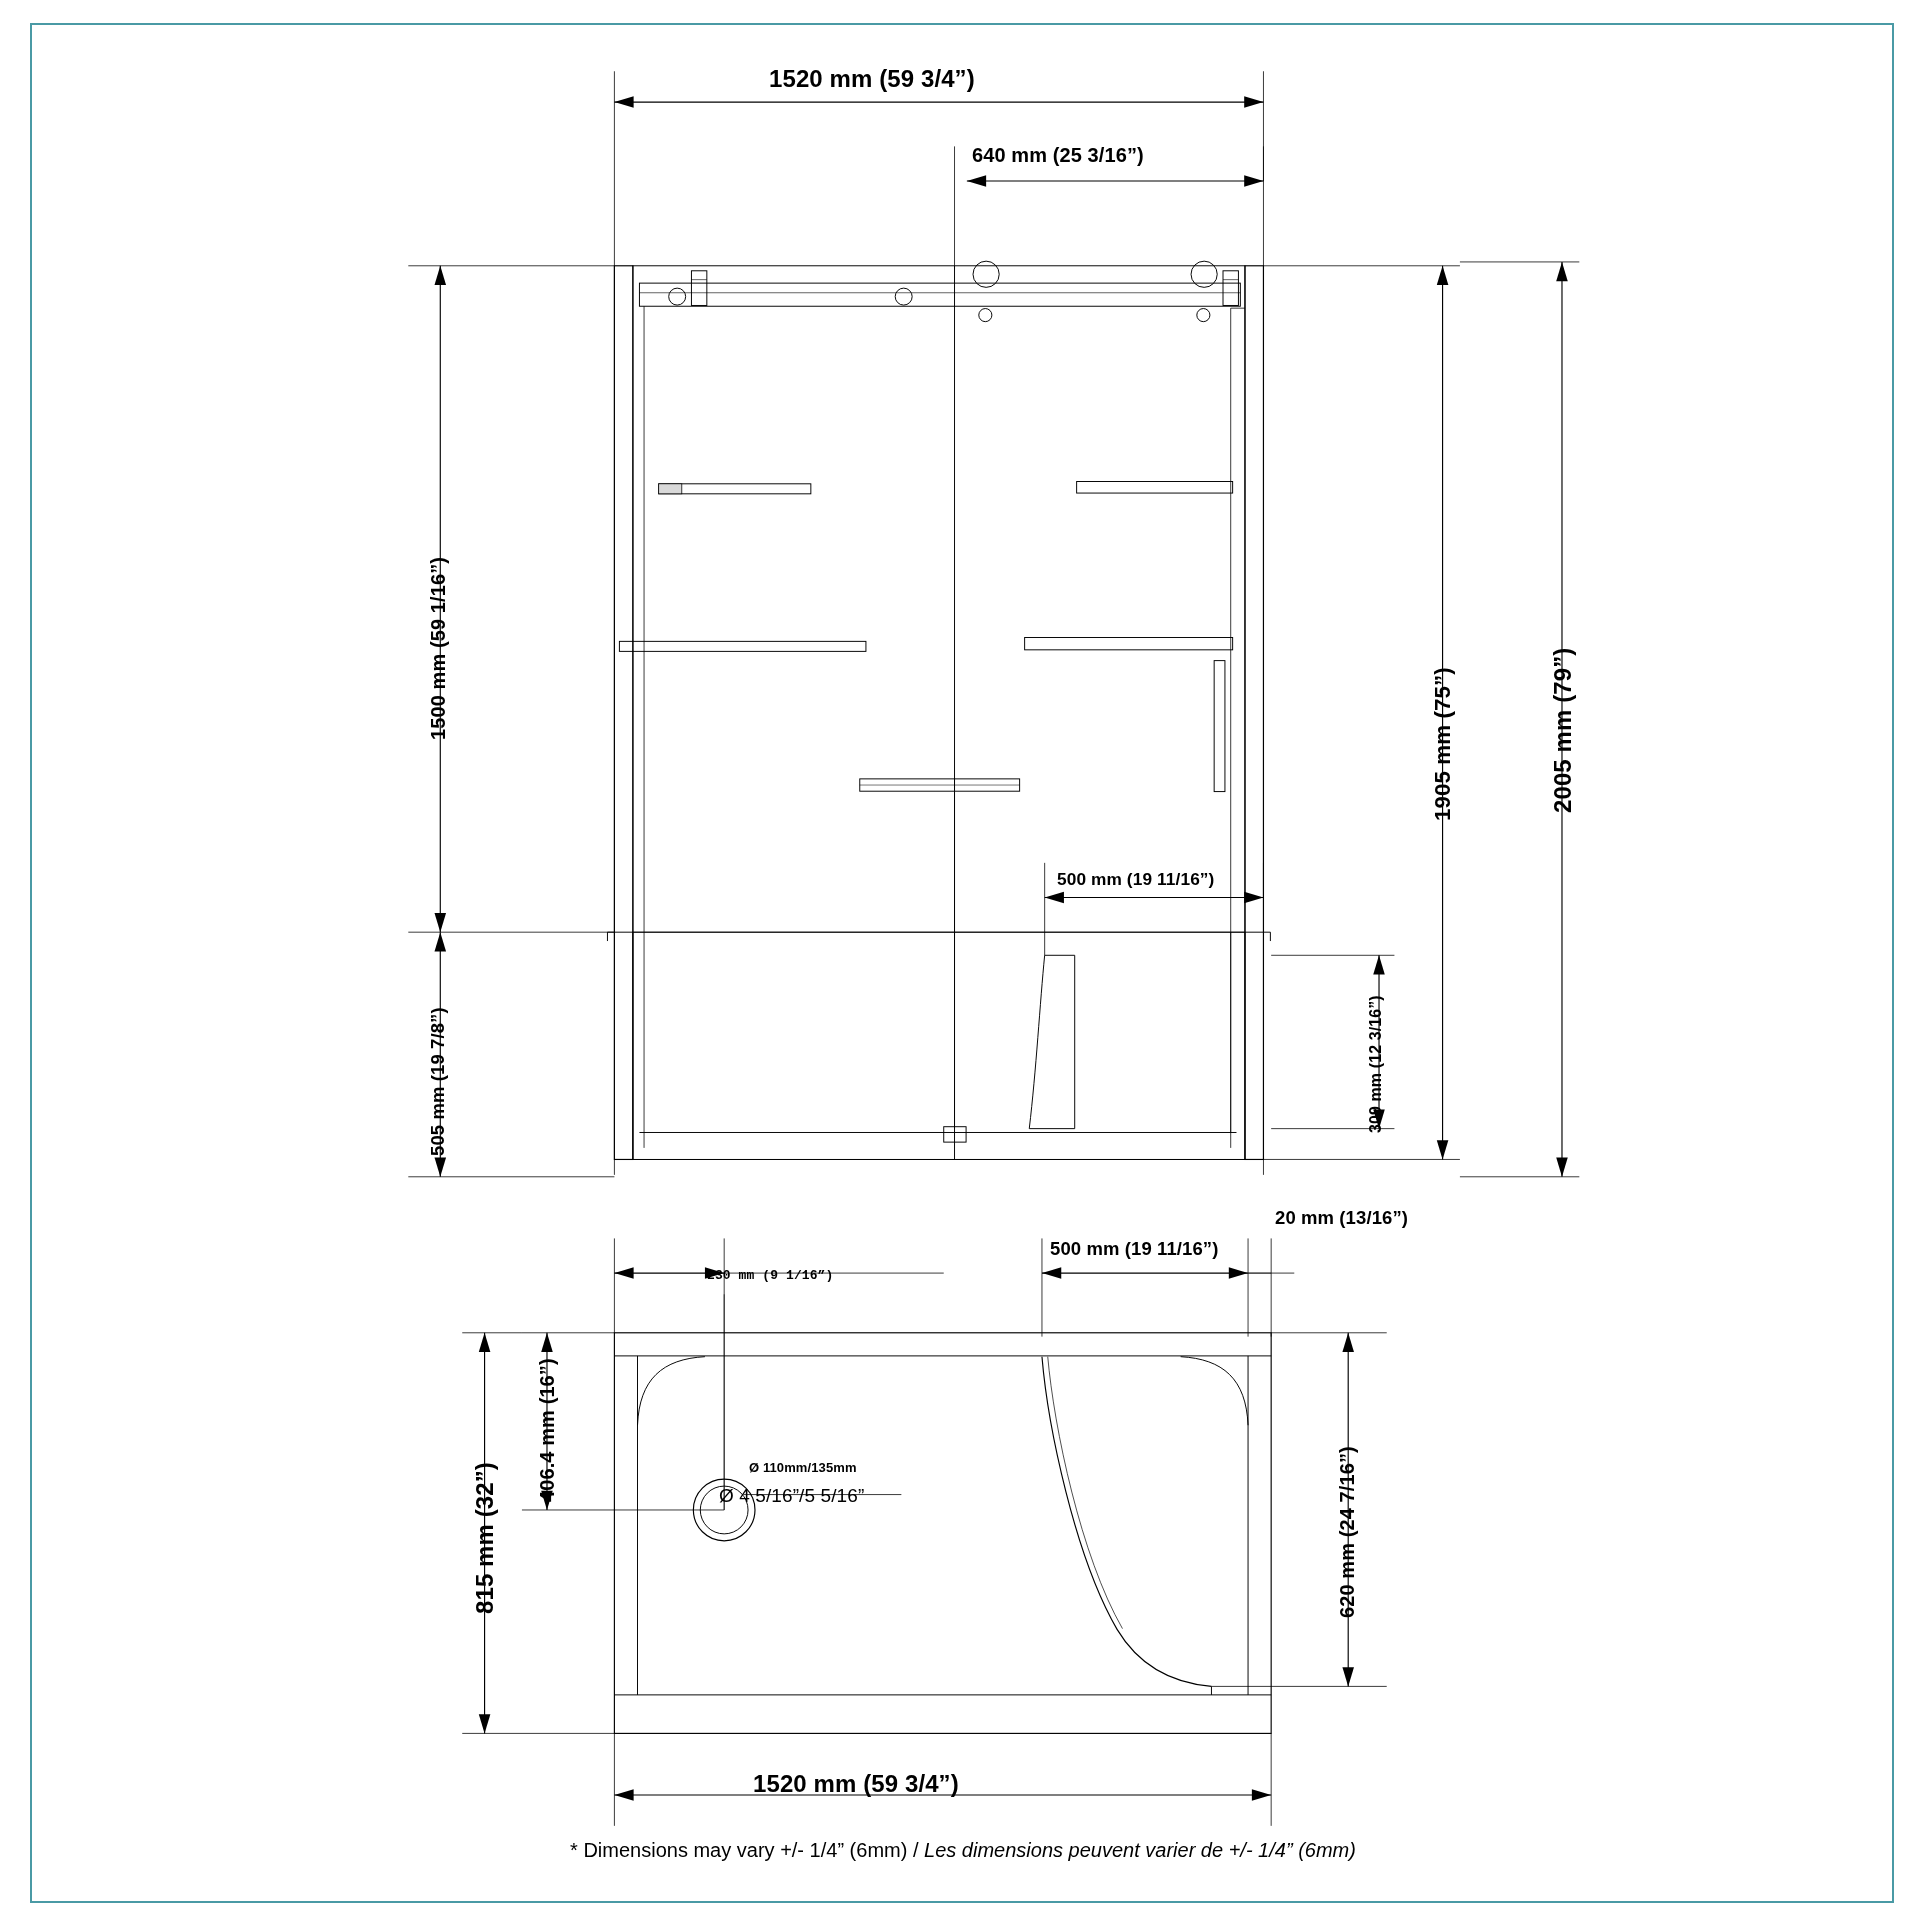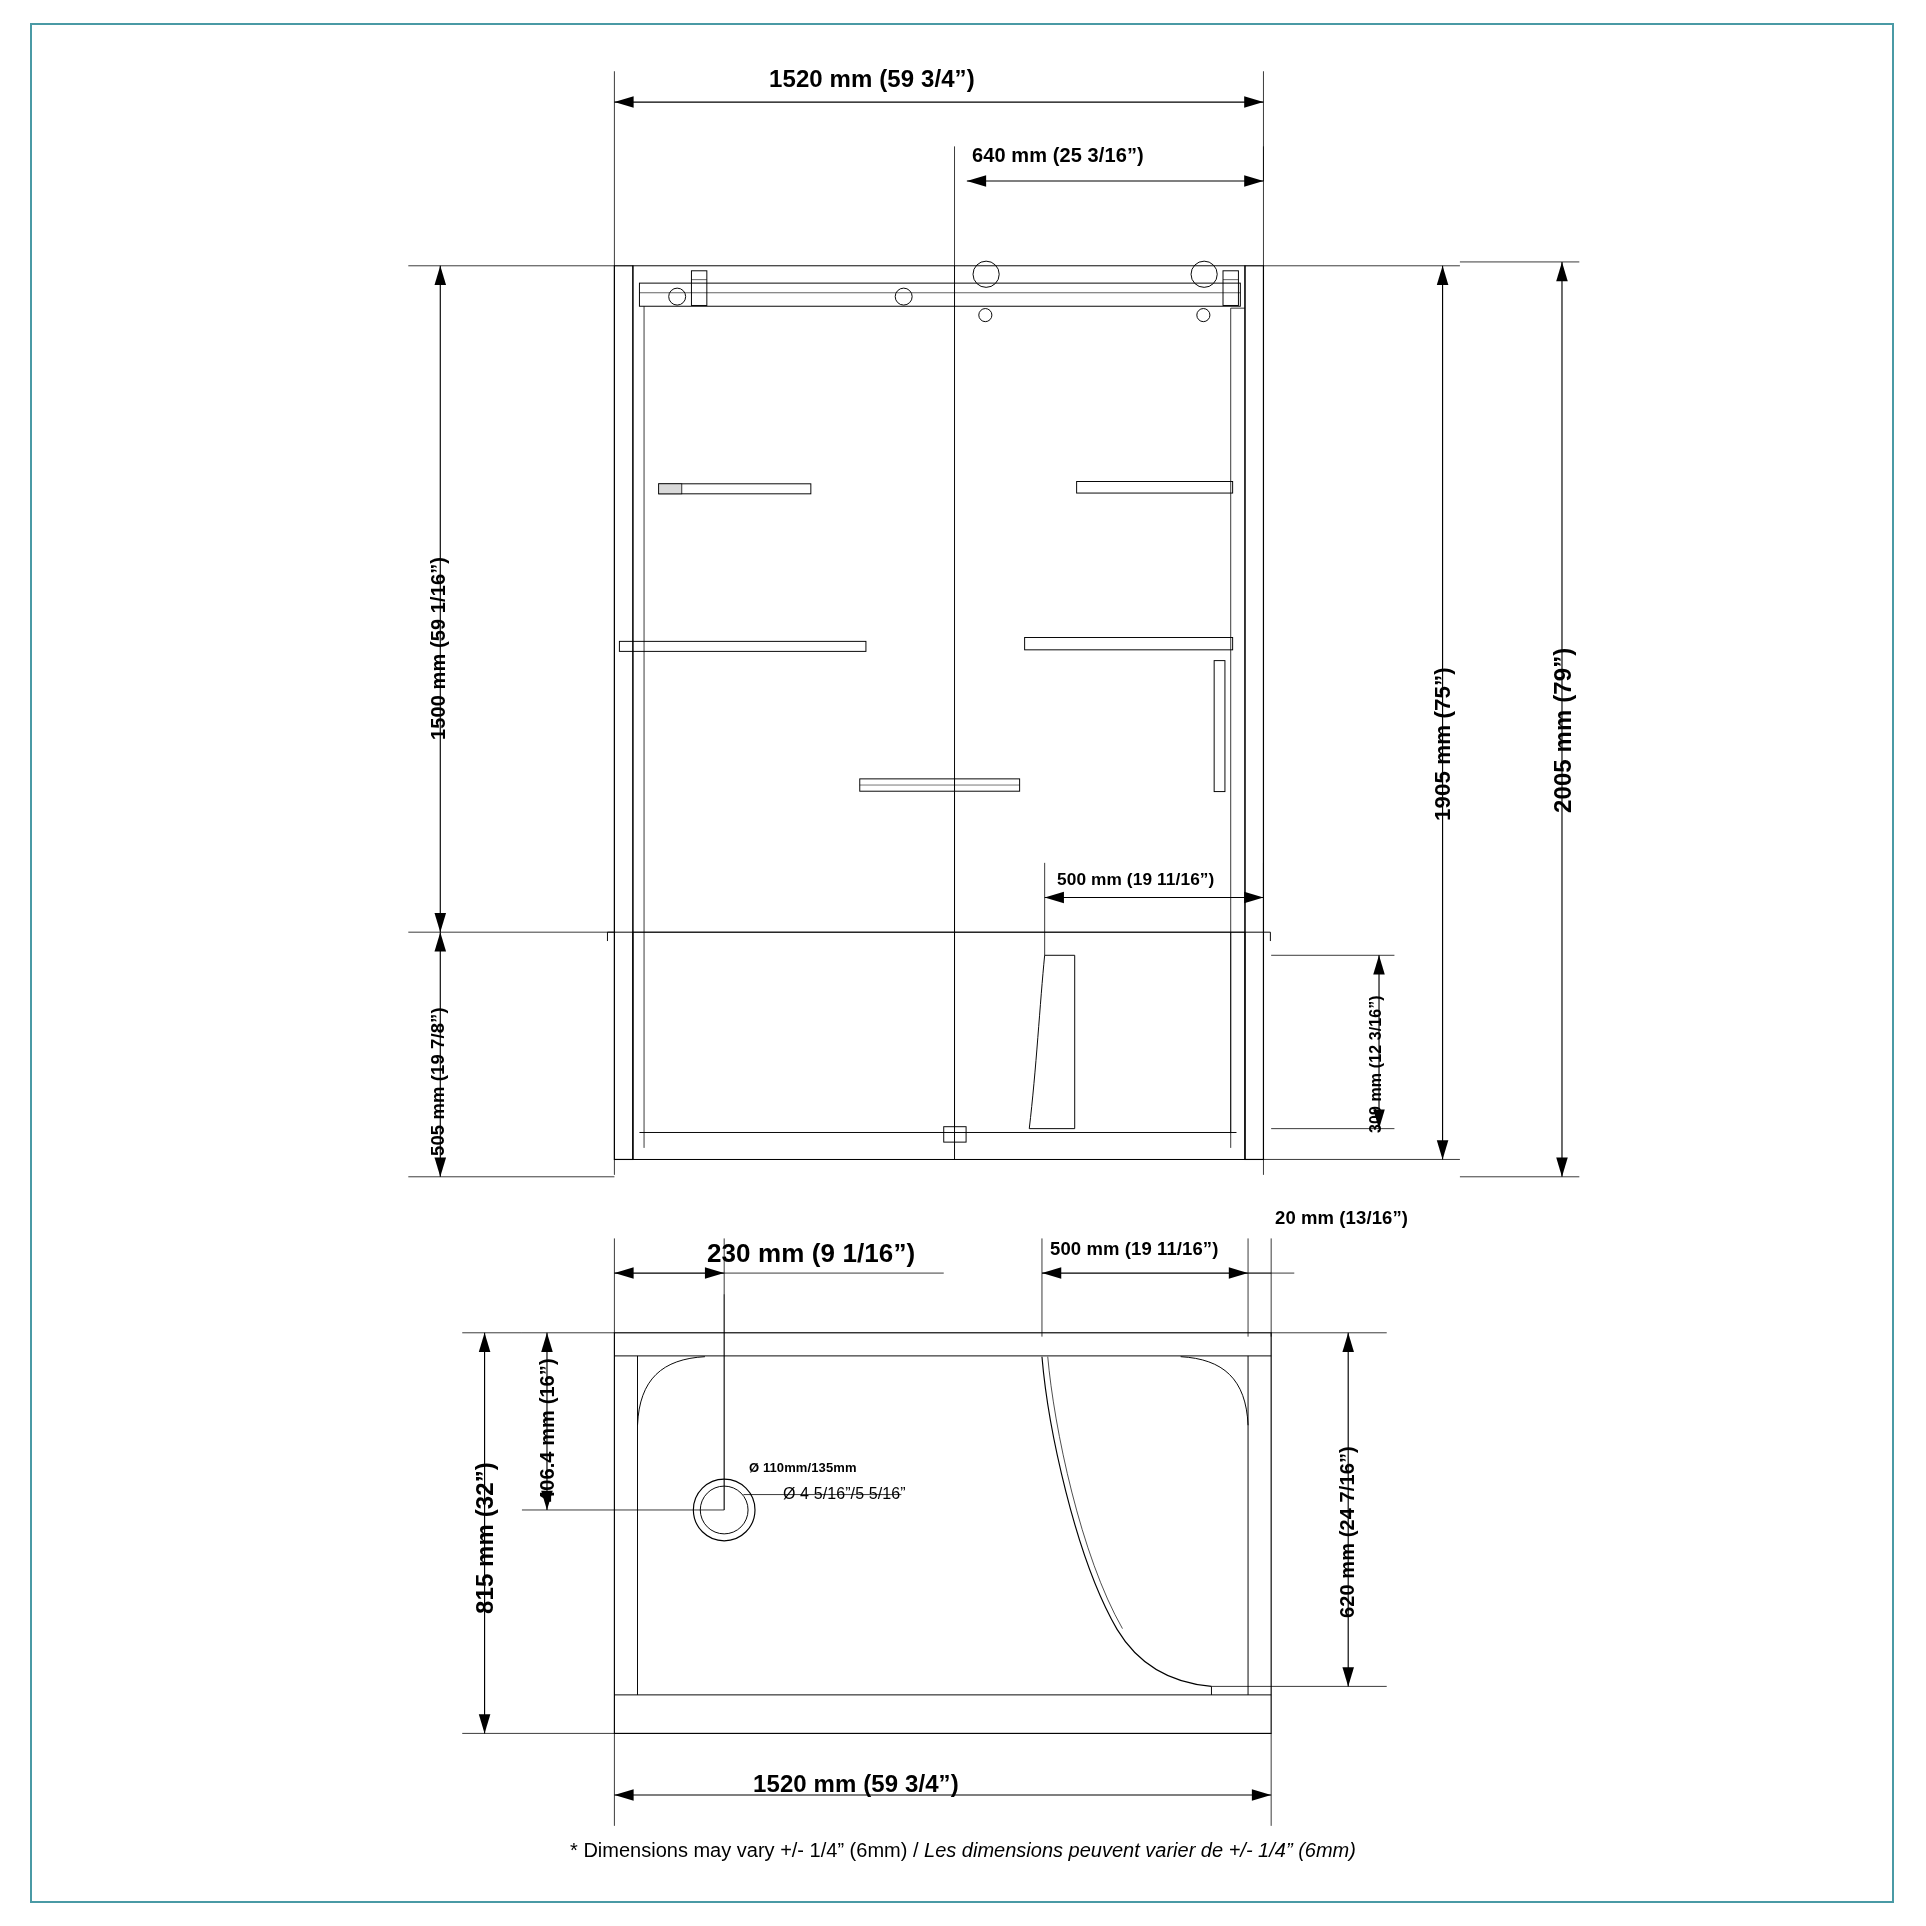--- a/index.html
+++ b/index.html
@@ -246,36 +246,36 @@
   <div class="lbl vert" style="left:427px; top:740px; font-size:20px;">1500 mm (59 1/16”)</div>
 
   <div class="lbl vert" style="left:427px; top:1156px; font-size:18.5px;">505 mm (19 7/8”)</div>
 
   <div class="lbl vert" style="left:1430px; top:821px; font-size:22.3px;">1905 mm (75”)</div>
 
   <div class="lbl vert" style="left:1549px; top:813px; font-size:24px;">2005 mm (79”)</div>
 
   <div class="lbl vert" style="left:1367px; top:1133px; font-size:16px;">309 mm (12 3/16”)</div>
 
-  <div class="lbl" style="left:707px; top:1238px; font-size:26px;">230 mm (9 1/16”)</div>
+  <div class="lbl" style="left:707px; top:1268px; font-size:13px;font-family:Liberation Mono, monospace;">230 mm (9 1/16”)</div>
 
   <div class="lbl" style="left:1050px; top:1238px; font-size:18.5px;">500 mm (19 11/16”)</div>
 
   <div class="lbl" style="left:1275px; top:1207px; font-size:18.5px;">20 mm (13/16”)</div>
 
   <div class="lbl vert" style="left:536px; top:1502px; font-size:20px;">406.4 mm (16”)</div>
 
   <div class="lbl vert" style="left:471px; top:1614px; font-size:24px;">815 mm (32”)</div>
 
   <div class="lbl vert" style="left:1336px; top:1618px; font-size:20px;">620 mm (24 7/16”)</div>
 
   <div class="lbl" style="left:753px; top:1770px; font-size:24px;">1520 mm (59 3/4”)</div>
 
   <div class="lbl" style="left:749px; top:1460px; font-size:13px; font-weight:bold;">Ø 110mm/135mm</div>
 
-  <div class="lbl" style="left:783px; top:1485px; font-size:16px; font-weight:normal;">Ø 4 5/16”/5 5/16”</div>
+  <div class="lbl" style="left:719px; top:1485px; font-size:19px; font-weight:normal;">Ø 4 5/16”/5 5/16”</div>
 
   <div class="footnote">
     <span>* Dimensions may vary +/- 1/4” (6mm) / </span><span class="it">Les dimensions peuvent varier de +/- 1/4” (6mm)</span>
   </div>
 
 </div>
 
 
 </body></html>

